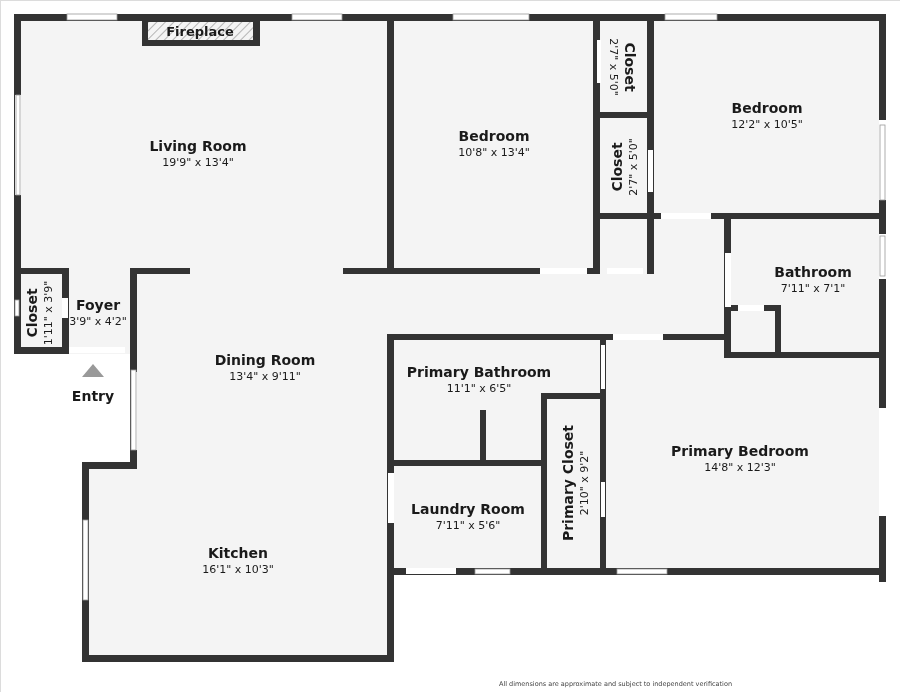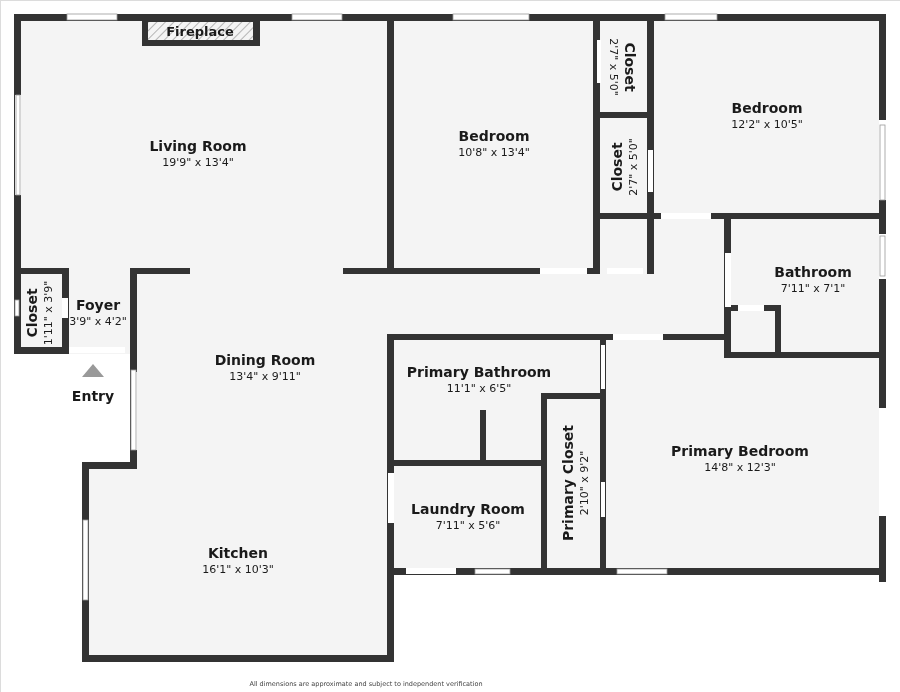--- a/index.html
+++ b/index.html
@@ -5,21 +5,21 @@
   html, body { margin: 0; padding: 0; background: #ffffff; }
   body { width: 900px; height: 692px; overflow: hidden; position: relative; font-family: "DejaVu Sans", sans-serif; }
   #plan { position: absolute; left: 0; top: 0; width: 900px; height: 692px; }
   .frame-line { stroke: #dcdcdc; stroke-width: 1; }
   .floor { fill: #f4f4f4; }
   .wall { fill: #333333; }
   .opening { fill: #ffffff; }
   .window { fill: #ffffff; stroke: #9a9a9a; stroke-width: 0.8; }
   .room-name { font-family: "DejaVu Sans", sans-serif; font-weight: bold; font-size: 14px; fill: #1a1a1a; text-anchor: middle; }
   .room-dim { font-family: "DejaVu Sans", sans-serif; font-size: 11px; fill: #1a1a1a; text-anchor: middle; }
-  .footer-note { position: absolute; left: 0; width: 732px; top: 680px; text-align: center; font-family: "DejaVu Sans", sans-serif; font-size: 6.5px; color: #444; }
+  .footer-note { position: absolute; left: 0; width: 732px; top: 680px; text-align: right; font-family: "DejaVu Sans", sans-serif; font-size: 6.5px; color: #444; }
 </style>
 </head>
 <body>
 
 <svg id="plan" viewBox="0 0 900 692" xmlns="http://www.w3.org/2000/svg">
   <defs>
     <pattern id="hatch" patternUnits="userSpaceOnUse" width="6" height="6" patternTransform="rotate(45)">
       <rect width="6" height="6" fill="#f4f4f4"></rect>
       <line x1="0" y1="0" x2="0" y2="6" stroke="#777" stroke-width="1"></line>
     </pattern>

